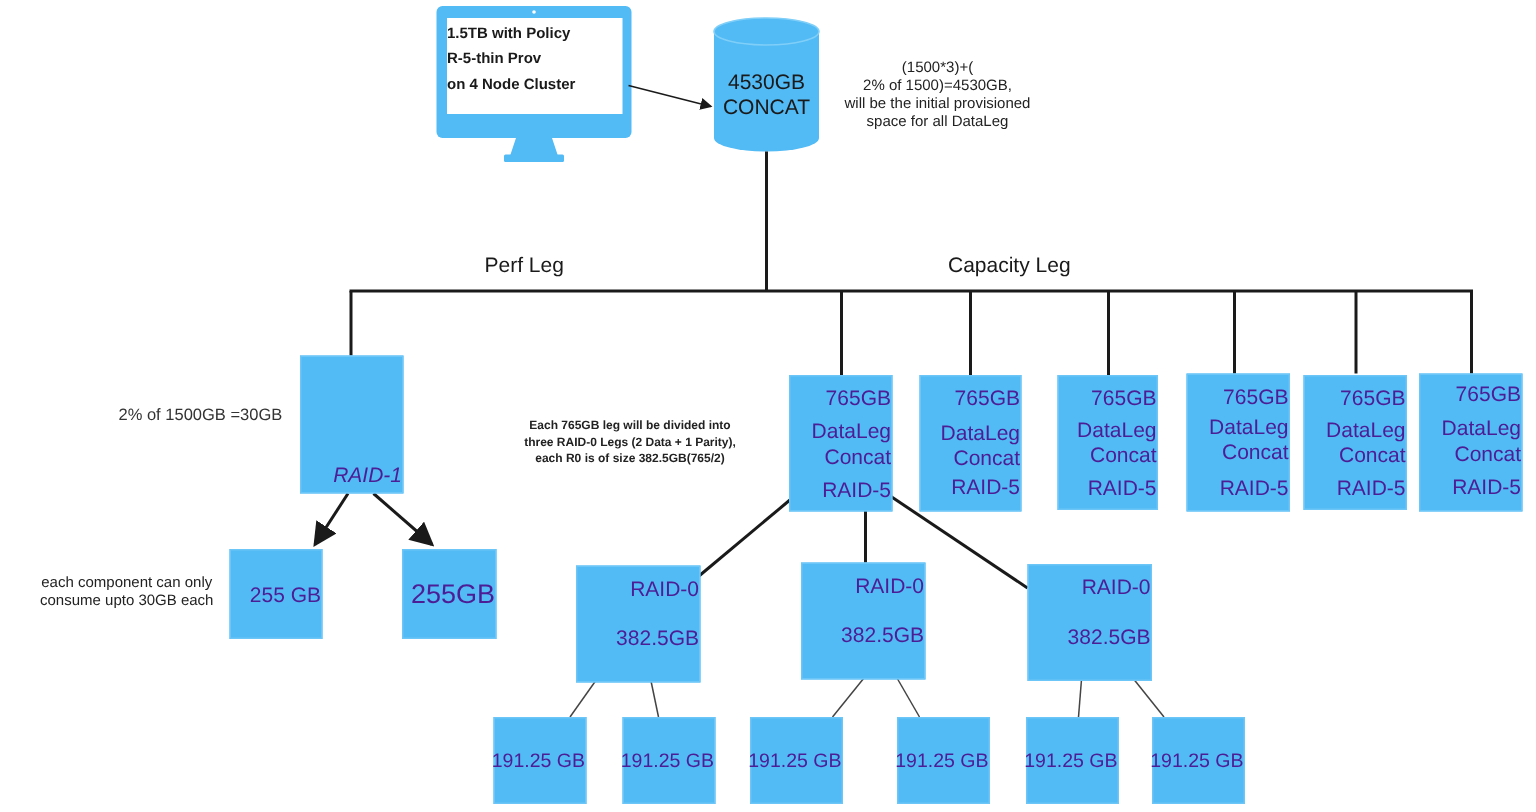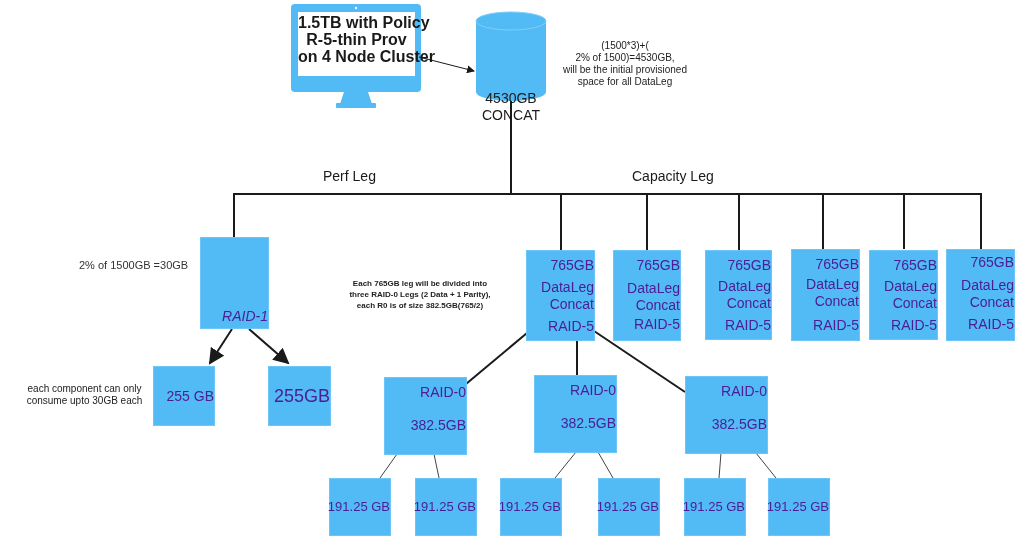--- a/index.html
+++ b/index.html
@@ -55,42 +55,42 @@
   <line x1="594" y1="331" x2="685" y2="392" stroke="#1a1a1a" stroke-width="2"></line>
 
   <line x1="397" y1="454" x2="380" y2="478" stroke="#444" stroke-width="1"></line>
   <line x1="434" y1="454" x2="439" y2="478" stroke="#444" stroke-width="1"></line>
   <line x1="576" y1="452" x2="555" y2="478" stroke="#444" stroke-width="1"></line>
   <line x1="598" y1="452" x2="613" y2="478" stroke="#444" stroke-width="1"></line>
   <line x1="721" y1="453" x2="719" y2="478" stroke="#444" stroke-width="1"></line>
   <line x1="756" y1="453" x2="776" y2="478" stroke="#444" stroke-width="1"></line>
 </svg>
 
-<div class="t bold" style="left:298px;top:14px;width:117px;font-size:16px;line-height:17px;text-align:center;">
+<div class="t bold" style="left:298px;top:14px;width:117px;font-size:10px;line-height:17px;">
   <div>1.5TB with Policy</div>
   <div>R-5-thin Prov</div>
   <div>on 4 Node Cluster</div>
 </div>
 
-<div class="t" style="left:476px;top:46px;width:70px;font-size:14px;line-height:17px;text-align:center;margin-top:44px;">
+<div class="t" style="left:476px;top:46px;width:70px;font-size:14px;line-height:17px;text-align:center;">
   <div>4530GB</div>
   <div>CONCAT</div>
 </div>
 
 <div class="t small" style="left:560px;top:40px;width:130px;">
   <div>(1500*3)+(</div>
   <div>2% of 1500)=4530GB,</div>
   <div>will be the initial provisioned</div>
   <div>space for all  DataLeg</div>
 </div>
 
 <div class="t" style="left:313px;top:168px;font-size:14px;margin-left:10px;">Perf Leg</div>
 <div class="t" style="left:632px;top:168px;font-size:14px;">Capacity Leg</div>
 
-<div class="t" style="left:79px;top:259px;font-size:11px;color:#333;">2% of  1500GB =30GB</div>
+<div class="t" style="left:79px;top:271px;font-size:11px;color:#333;">2% of  1500GB =30GB</div>
 <div class="box" style="left:200px;top:237px;width:69px;height:92px;">
   <div style="position:absolute;left:0;right:0;bottom:4px;font-size:14px;font-style:italic;">RAID-1</div>
 </div>
 <div class="box" style="left:153px;top:366px;width:62px;height:60px;line-height:58px;font-size:14px;">
   <span>255 GB</span>
 </div>
 <div class="box" style="left:268px;top:366px;width:63px;height:60px;line-height:58px;font-size:18px;">
   <span>255GB</span>
 </div>
 <div class="t small" style="left:22px;top:383px;width:125px;font-size:10px;">

